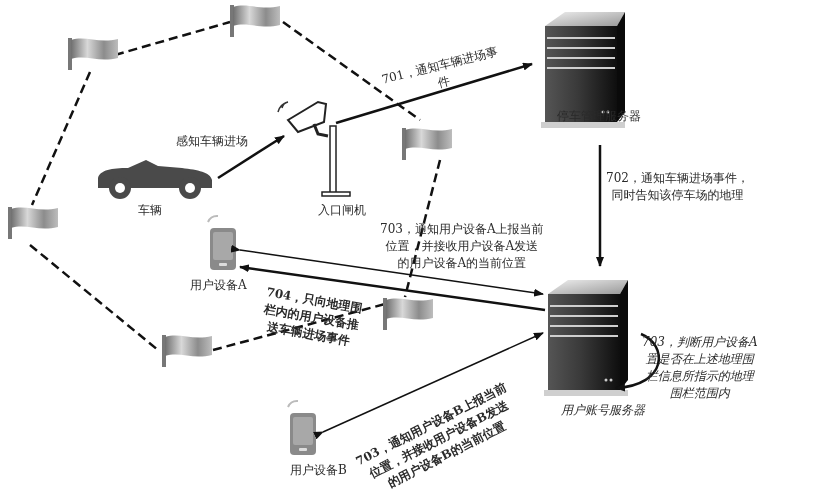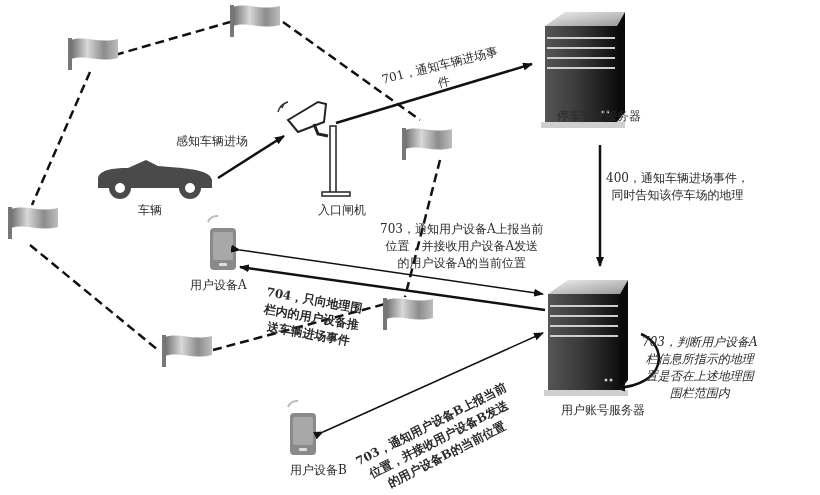--- a/index.html
+++ b/index.html
@@ -106,33 +106,33 @@
       <line x1="240" y1="250" x2="543" y2="294" stroke-width="1.5" marker-start="url(#ah)" marker-end="url(#ah)"></line>
       <line x1="545" y1="310" x2="240" y2="267" marker-end="url(#ah)"></line>
       <line x1="323" y1="432" x2="543" y2="333" stroke-width="1.5" marker-start="url(#ah)" marker-end="url(#ah)"></line>
       <path d="M641,334 C668,345 668,385 616,388" marker-end="url(#ah)"></path>
     </g>
   </svg>
 
   <div class="lbl" style="left:138px;top:202px;">车辆</div>
   <div class="lbl" style="left:318px;top:202px;">入口闸机</div>
   <div class="lbl" style="left:557px;top:108px;">停车管理服务器</div>
-  <div class="lbl" style="left:561px;top:402px;">用户账号服务器</div>
+  <div class="lbl" style="left:561px;top:402px;font-style:italic;">用户账号服务器</div>
   <div class="lbl" style="left:190px;top:277px;">用户设备A</div>
   <div class="lbl" style="left:290px;top:462px;">用户设备B</div>
 
   <div class="lbl" style="left:176px;top:133px;">感知车辆进场</div>
 
   <div class="lbl c rot" style="left:380px;top:72px;transform:rotate(-14deg);">
     <div>701，通知车辆进场事</div>
     <div>件</div>
   </div>
 
   <div class="lbl c" style="left:606px;top:170px;">
-    <div>400，通知车辆进场事件，</div>
+    <div>702，通知车辆进场事件，</div>
     <div>同时告知该停车场的地理</div>
   </div>
 
   <div class="lbl c" style="left:380px;top:221px;">
     <div>703，通知用户设备A上报当前</div>
     <div>位置，并接收用户设备A发送</div>
     <div>的用户设备A的当前位置</div>
   </div>
 
   <div class="lbl c rot" style="left:268px;top:284px;transform:rotate(10deg);font-weight:bold;">
@@ -142,17 +142,17 @@
   </div>
 
   <div class="lbl c rot" style="left:353px;top:455px;transform:rotate(-27deg);font-weight:bold;">
     <div>703，通知用户设备B上报当前</div>
     <div>位置，并接收用户设备B发送</div>
     <div>的用户设备B的当前位置</div>
   </div>
 
   <div class="lbl c" style="left:642px;top:334px;font-style:italic;">
     <div>703，判断用户设备A</div>
+    <div>置是否在上述地理围</div>
     <div>栏信息所指示的地理</div>
-    <div>置是否在上述地理围</div>
     <div>围栏范围内</div>
   </div>
 </div>
 
 </body></html>

